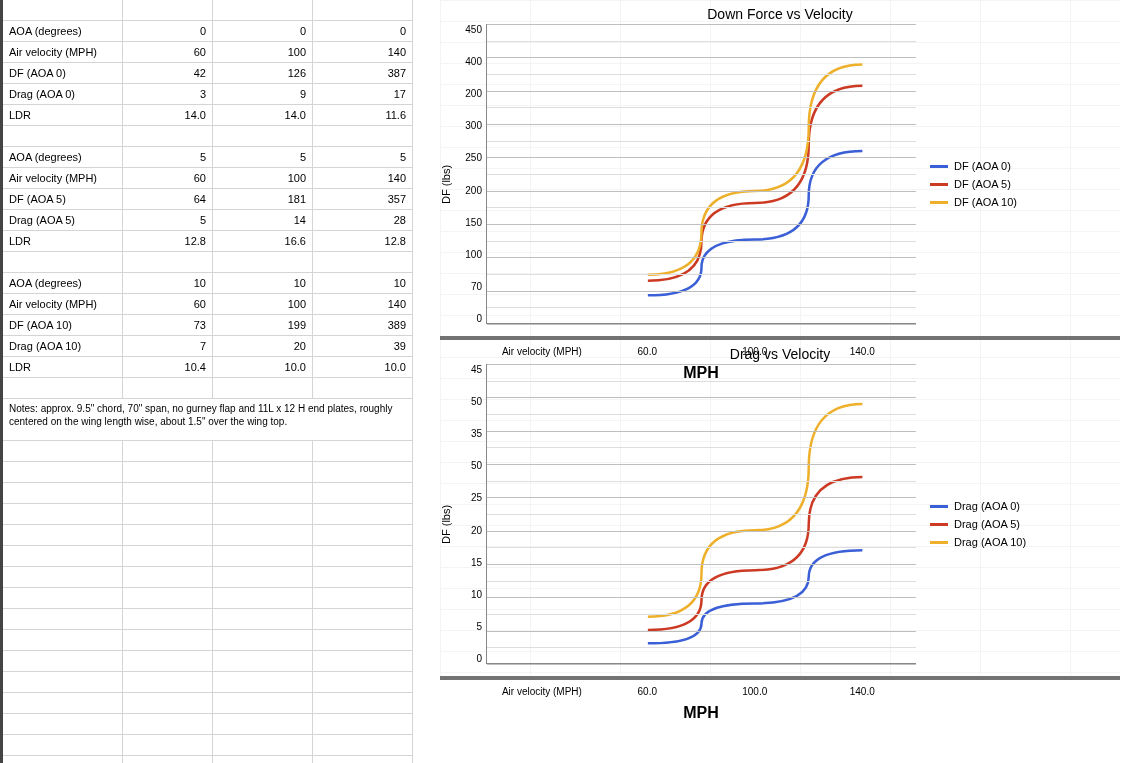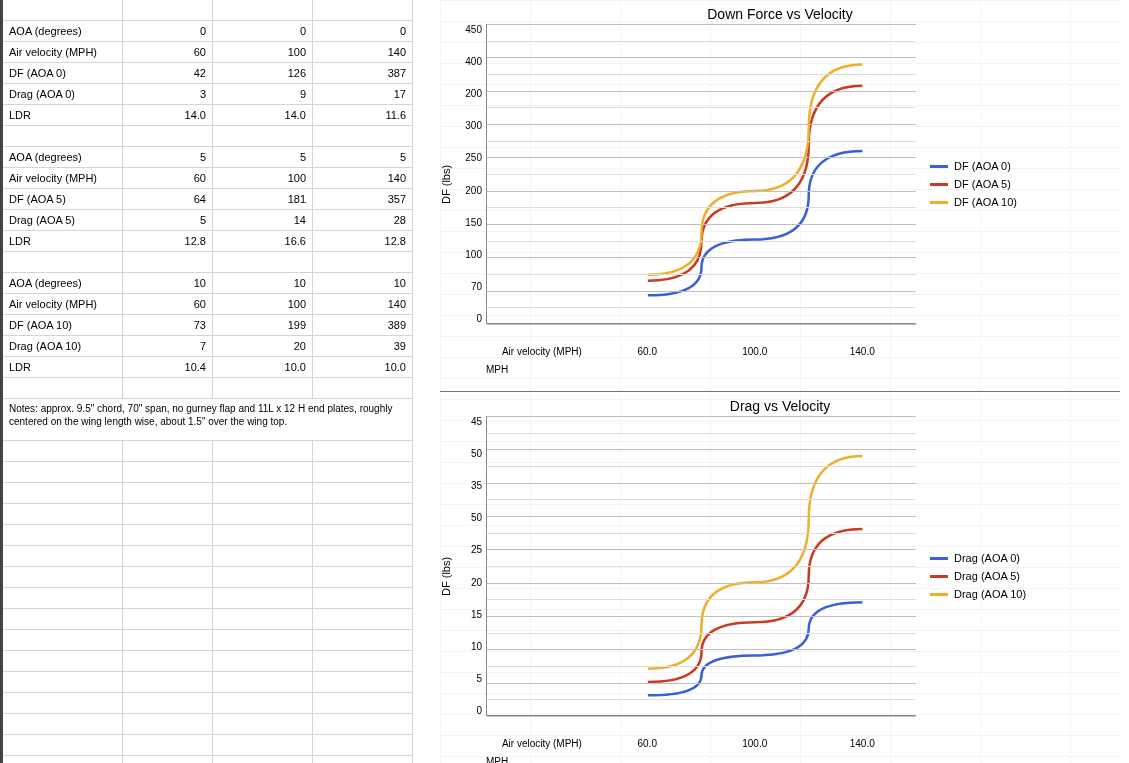--- a/index.html
+++ b/index.html
@@ -43,22 +43,22 @@
     border-bottom: 1px solid #d4d4d4;
     grid-column: 1 / span 4;
     height: 42px;
   }
   .right {
     width: 680px;
     position: relative;
   }
   .chart-block {
     position: relative;
-    height: 392px;
-    border-bottom: 1px solid #737373;
+    height: 340px;
+    border-bottom: 4px solid #737373;
   }
   .chart-title {
     text-align: center;
     font-size: 14px;
     padding-top: 6px;
     padding-bottom: 2px;
   }
   .chart-area {
     display: flex;
     flex-direction: row;
@@ -113,21 +113,21 @@
   .legend-item { display: flex; align-items: center; gap: 6px; }
   .lg-swatch { width: 18px; height: 3px; }
   .xaxis {
     position: relative;
     margin-left: 46px;
     width: 430px;
     height: 18px;
     font-size: 10px;
   }
   .xtick { position: absolute; transform: translateX(-50%); top: 2px; }
-  .xaxis-label-row { font-size: 10px; margin-left: 46px; width: 430px; padding-top: 2px; }
+  .xaxis-label-row { text-align: center; font-size: 16px; margin-left: 46px; width: 430px; padding-top: 2px; font-weight: bold; }
   .right-grid-bg {
     position: absolute;
     inset: 0;
     pointer-events: none;
     background-image:
       linear-gradient(to right, #d4d4d4 1px, transparent 1px),
       linear-gradient(to bottom, #d4d4d4 1px, transparent 1px);
     background-size: 90px 21px;
     opacity: 0.25;
     z-index: 0;

